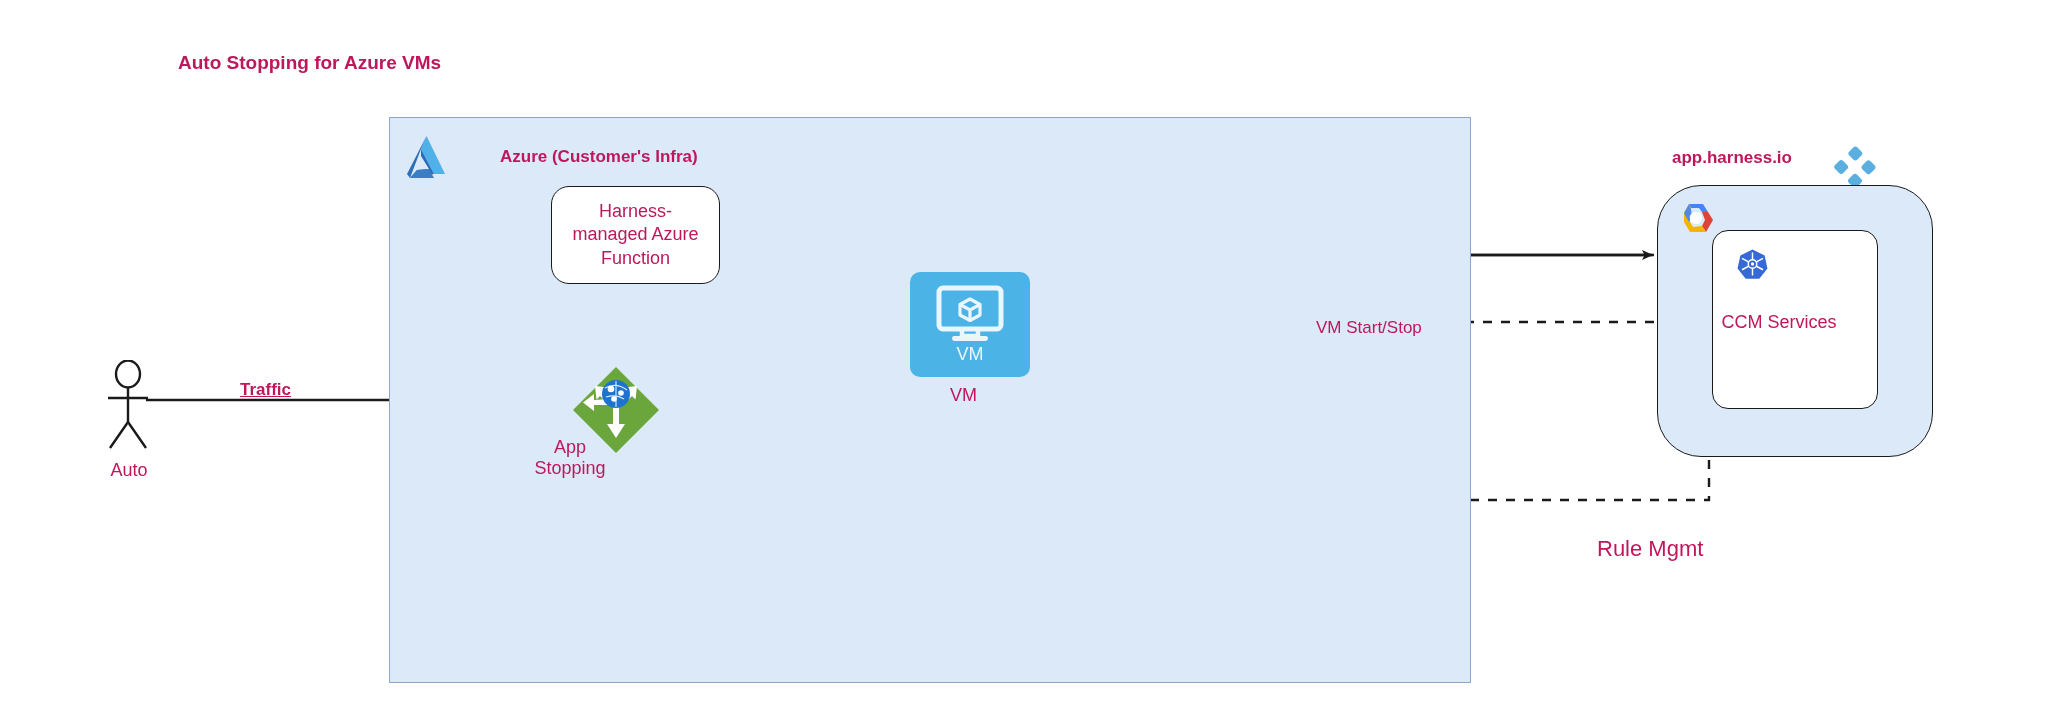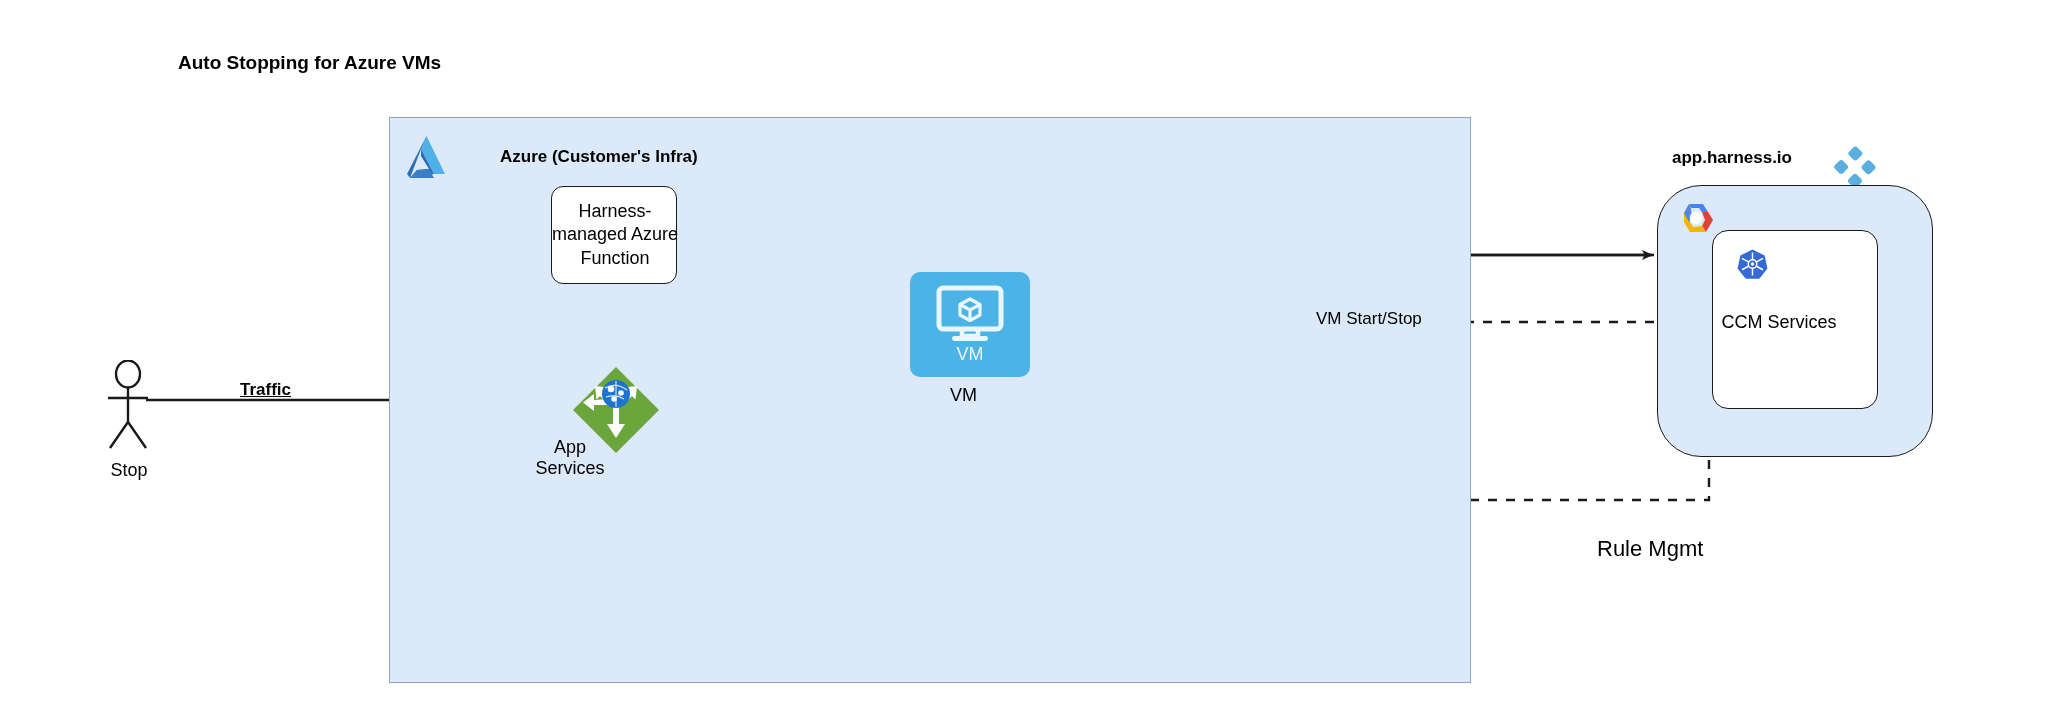--- a/index.html
+++ b/index.html
@@ -15,21 +15,21 @@
     overflow: hidden;
   }
   #canvas {
     position: absolute;
     left: 0; top: 0;
     width: 2066px;
     height: 728px;
   }
   .lbl {
     position: absolute;
-    color: #000000;
+    color: #be185d;
     white-space: pre;
     line-height: 1.18;
   }
 
   
   #diagram-title {
     left: 178px; top: 52px;
     width: 250px;
     font-size: 19px;
     font-weight: bold;
@@ -49,28 +49,28 @@
     left: 464px; top: 147px;
     font-size: 17px;
     font-weight: bold;
     margin-left: 36px;
   }
 
   
   #azure-function-box {
     position: absolute;
     left: 551px; top: 186px;
-    width: 126px; height: 98px;
+    width: 169px; height: 98px;
     background: #ffffff;
     border: 1.6px solid #1a1a1a;
-    border-radius: 12px;
+    border-radius: 18px;
     box-sizing: border-box;
     display: flex;
     align-items: center;
-    justify-content: flex-start;
+    justify-content: center;
   }
   #azure-function-label {
     position: static;
     font-size: 18px;
     text-align: center;
     line-height: 1.28;
   }
 
   
   #vm-icon-tile {
@@ -158,21 +158,21 @@
   }
   #ccm-services-label {
     left: 1712px; top: 312px;
     width: 134px;
     font-size: 18px;
     text-align: center;
   }
 
   
   #vm-start-stop-label {
-    left: 1314px; top: 309px;
+    left: 1314px; top: 318px;
     font-size: 17px;
     background: #dce9f9;
     padding: 0 2px;
   }
   #rule-mgmt-label {
     left: 1595px; top: 536px;
     font-size: 22px;
     background: #ffffff;
     padding: 0 2px;
   }
@@ -247,27 +247,27 @@
   </g>
   <circle cx="44" cy="28" r="14" fill="#1c74d0"></circle>
   <g fill="#ffffff">
     <circle cx="39" cy="23" r="3.3"></circle>
     <circle cx="49" cy="27" r="2.8"></circle>
     <circle cx="42" cy="33" r="2.8"></circle>
   </g>
   <path d="M33,22 Q44,16 55,24 M34,31 Q44,28 52,33 M44,15 L44,41" stroke="#ffffff" stroke-width="1.1" fill="none" opacity="0.85"></path>
 </svg>
 <div class="lbl" id="app-gateway-label">App
-Services</div>
+Stopping</div>
 
 <svg id="actor-icon" viewBox="0 0 56 90" xmlns="http://www.w3.org/2000/svg">
   <ellipse cx="28" cy="14" rx="12" ry="13.5" fill="#ffffff" stroke="#1a1a1a" stroke-width="2.4"></ellipse>
   <path d="M28,28 L28,62 M8,38 L48,38 M28,62 L10,88 M28,62 L46,88" stroke="#1a1a1a" stroke-width="2.4" fill="none"></path>
 </svg>
-<div class="lbl" id="actor-label">Stop</div>
+<div class="lbl" id="actor-label">Auto</div>
 <div class="lbl" id="traffic-label">Traffic</div>
 
 <div class="lbl" id="harness-title">app.harness.io</div>
 
 <svg id="harness-logo" viewBox="0 0 42 42" xmlns="http://www.w3.org/2000/svg">
   <g fill="#5aaee0">
     <rect x="15.5" y="1.5" width="11.5" height="11.5" rx="3" transform="rotate(45 21 7.5)"></rect>
     <rect x="1.5" y="15.5" width="11.5" height="11.5" rx="3" transform="rotate(45 7.5 21)"></rect>
     <rect x="29" y="15.5" width="11.5" height="11.5" rx="3" transform="rotate(45 34.5 21)"></rect>
     <rect x="15.5" y="29" width="11.5" height="11.5" rx="3" transform="rotate(45 21 34.5)"></rect>

